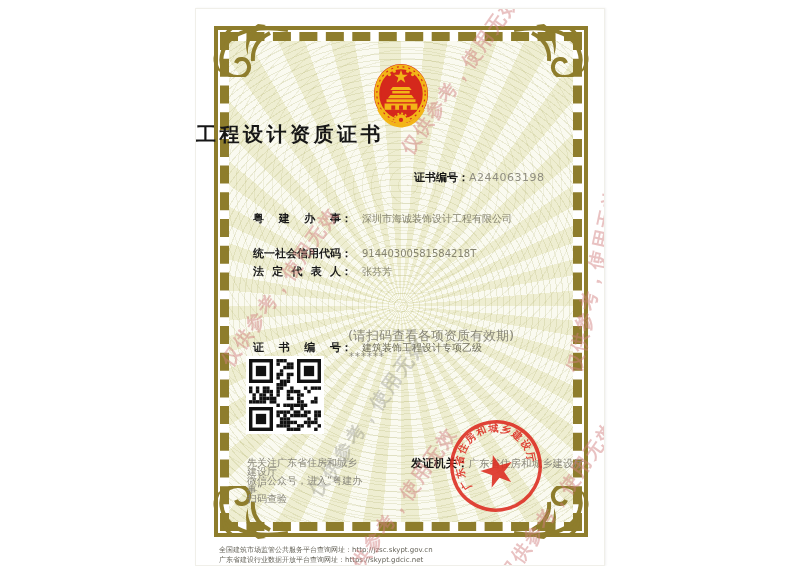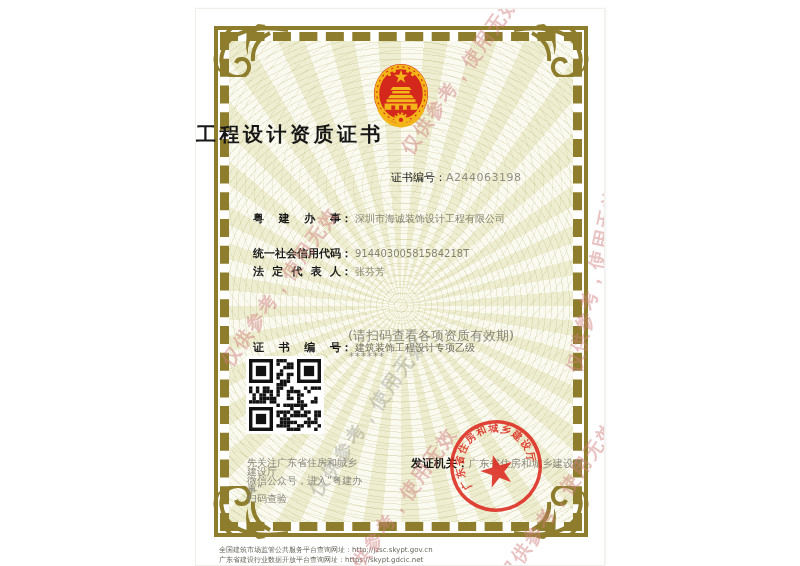--- a/index.html
+++ b/index.html
@@ -26,28 +26,28 @@
   .corner.bl { left:-4px; bottom:-3px; transform:scaleY(-1); }
   .corner.br { right:-4px; bottom:-3px; transform:scale(-1,-1); }
 
   
   .emblem { position:absolute; left:176px; top:52px; width:58px; height:76px; }
 
   
   .title { position:absolute; left:0; top:112px; width:100%; text-align:left;
            font-size:20px; font-weight:bold; color:#161616; letter-spacing:3.5px; }
   .certno { position:absolute; left:195px; top:161px; font-size:11px; color:#161616; }
-  .certno .lab { font-weight:normal; }
+  .certno .lab { font-weight:bold;padding-left:23px; }
   .certno .val { color:#8f8d80; font-weight:normal; letter-spacing:0.5px; }
 
   .frow { position:absolute; left:57px; font-size:11px; white-space:nowrap; }
   .flabel { display:inline-block; width:88px; text-align:justify; text-align-last:justify;
             font-weight:bold; color:#1a1a1a; vertical-align:top; }
   .fcolon { font-weight:bold; color:#1a1a1a; }
-  .fval { font-size:10px; color:#85836f; margin-left:3px; }
+  .fval { font-size:10px; color:#85836f; margin-left:10px; }
   .fval.dark { color:#6e6c5b; }
   .r0{top:202px} .r1{top:237px} .r2{top:255px} .r3{top:280px} .r4{top:305px} .r5{top:331px}
   .fnote { position:absolute; left:152px; top:318px; font-size:13px; color:#8a887a; }
   .fstars { position:absolute; left:153px; top:342px; font-size:10px; color:#8a887a; letter-spacing:1px; }
 
   
   .qrbox { position:absolute; left:50px; top:347px; width:78px; height:78px; background:#fff; padding:3px; }
   .qrbox svg { width:72px; height:72px; display:block; }
   .qrcap { position:absolute; left:51px; top:429px; width:118px; font-size:10px; line-height:9px;
            color:#8a887c; white-space:pre-line;margin-top:20px; }

